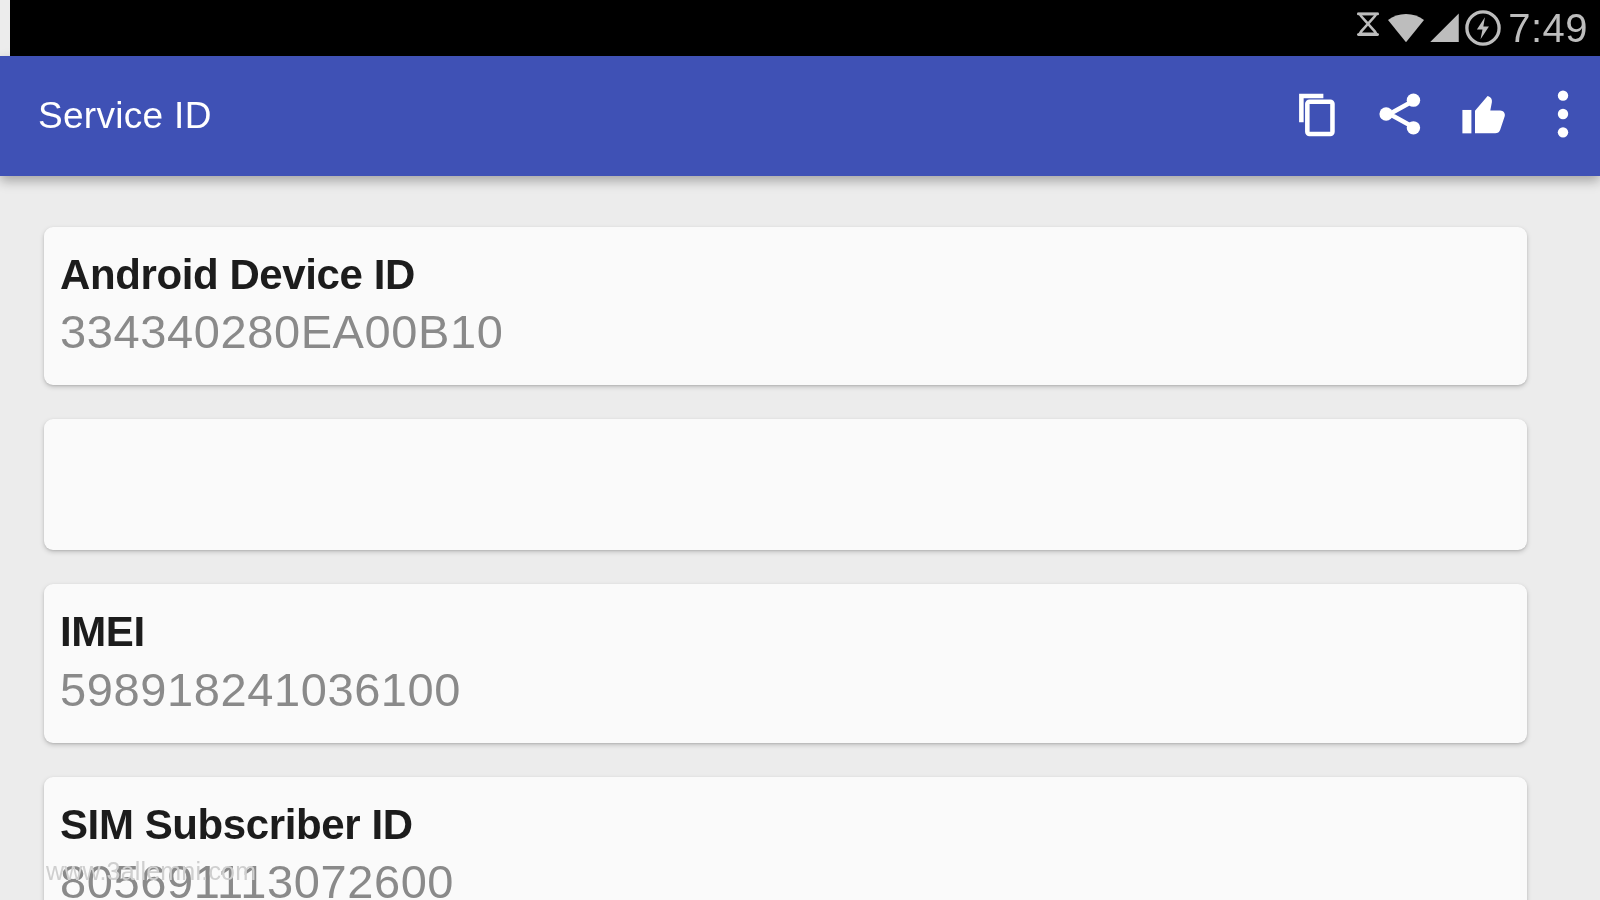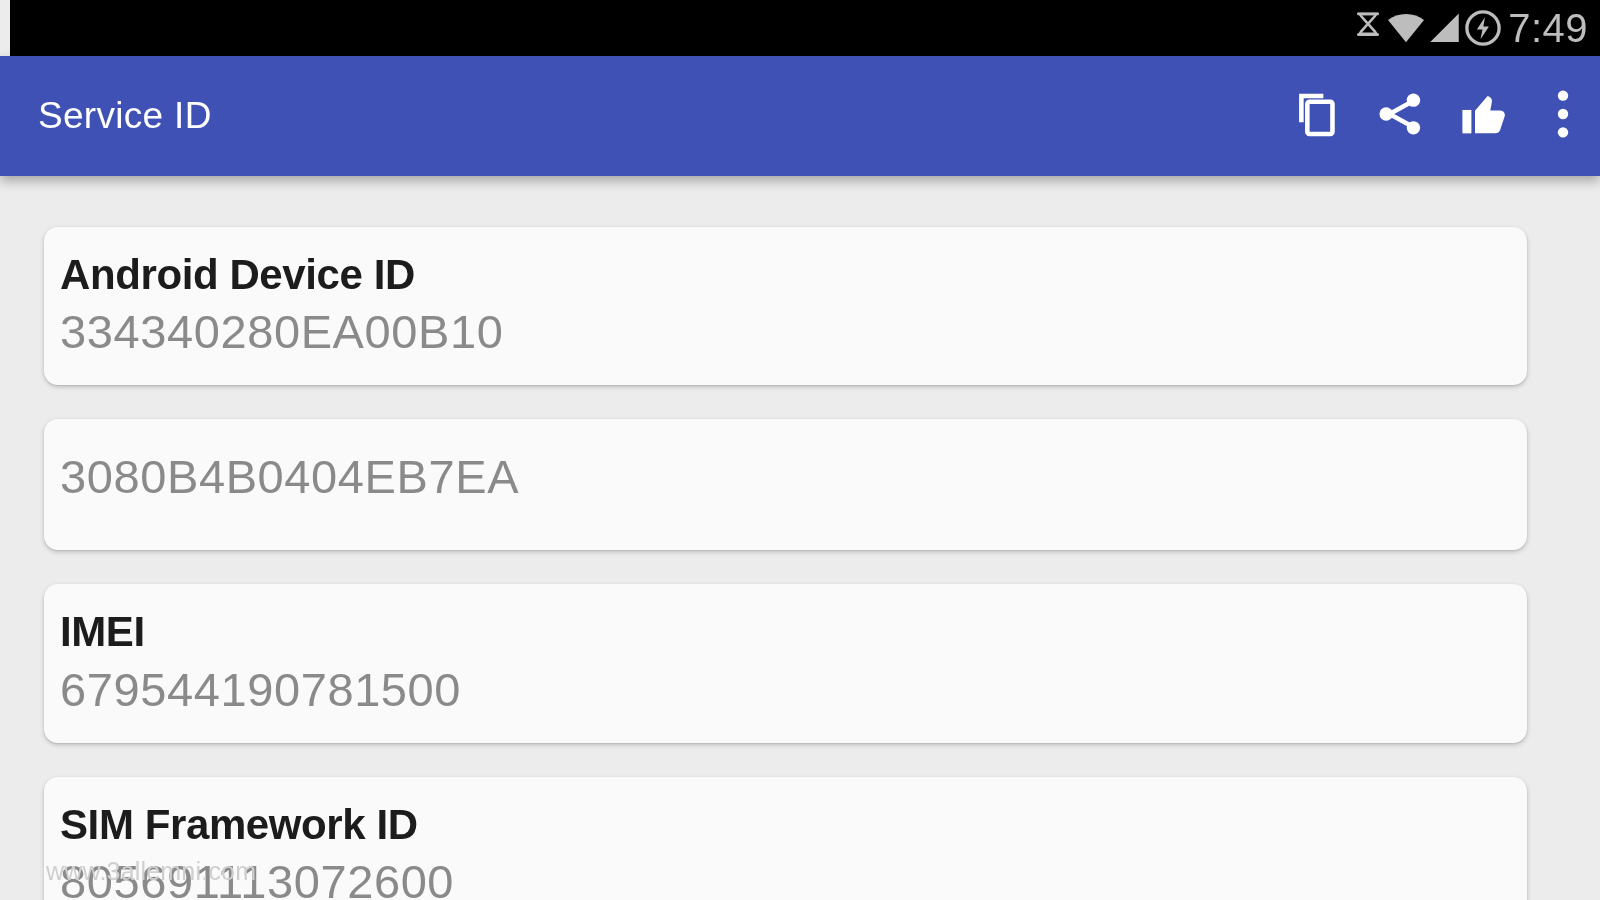--- a/index.html
+++ b/index.html
@@ -72,21 +72,21 @@
     width:1600px; height:724px;
     overflow:hidden;
   }
   .card-list {
     padding-top:51px;
   }
   .card {
     position:relative;
     margin:0 73px 34px 44px;
     background:#FAFAFA;
-    border-radius:14px;
+    border-radius:9px;
     box-shadow:0 2px 5px rgba(0,0,0,0.18), 0 1px 2px rgba(0,0,0,0.10);
     padding:24px 28px 26px 16px;
     min-height:131px;
     cursor:pointer;
   }
   .card-title {
     font-size:42px;
     font-weight:bold;
     color:#1C1C1C;
     line-height:1.12;
@@ -199,30 +199,29 @@
 
   <div class="content">
     <div class="card-list">
 
       <div class="card">
         <div class="card-title">Android Device ID</div>
         <div class="card-value">334340280EA00B10</div>
       </div>
 
       <div class="card">
-        <div class="card-value">3080B4B0404EB7EA</div>
       </div>
 
       <div class="card">
         <div class="card-title">IMEI</div>
-        <div class="card-value">679544190781500</div>
-      </div>
-
-      <div class="card">
-        <div class="card-title">SIM Framework ID</div>
+        <div class="card-value">598918241036100</div>
+      </div>
+
+      <div class="card">
+        <div class="card-title">SIM Subscriber ID</div>
         <div class="card-value">805691113072600</div>
       </div>
 
     </div>
   </div>
 
   <div class="watermark">www.3allemni.com</div>
 
 </div>
 

